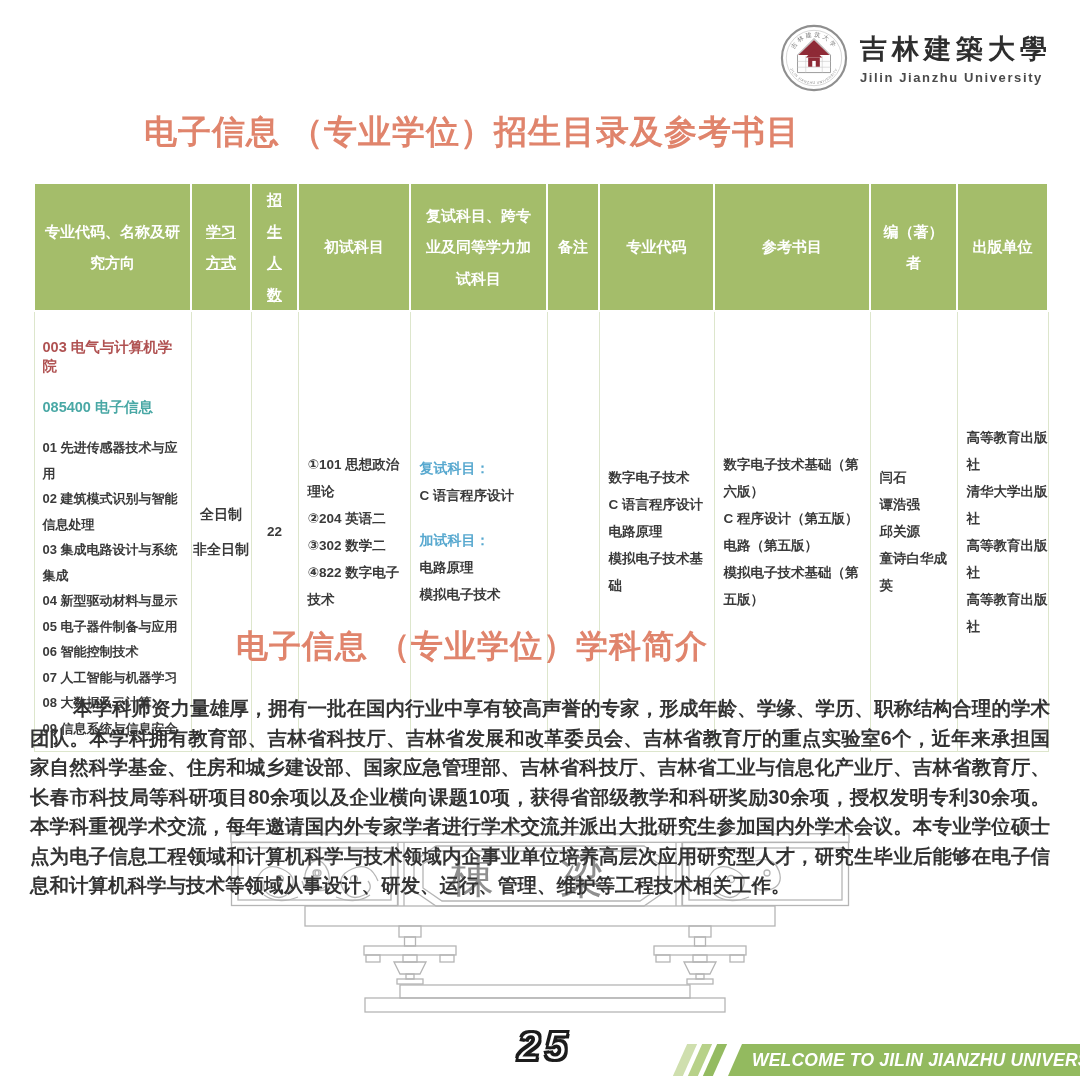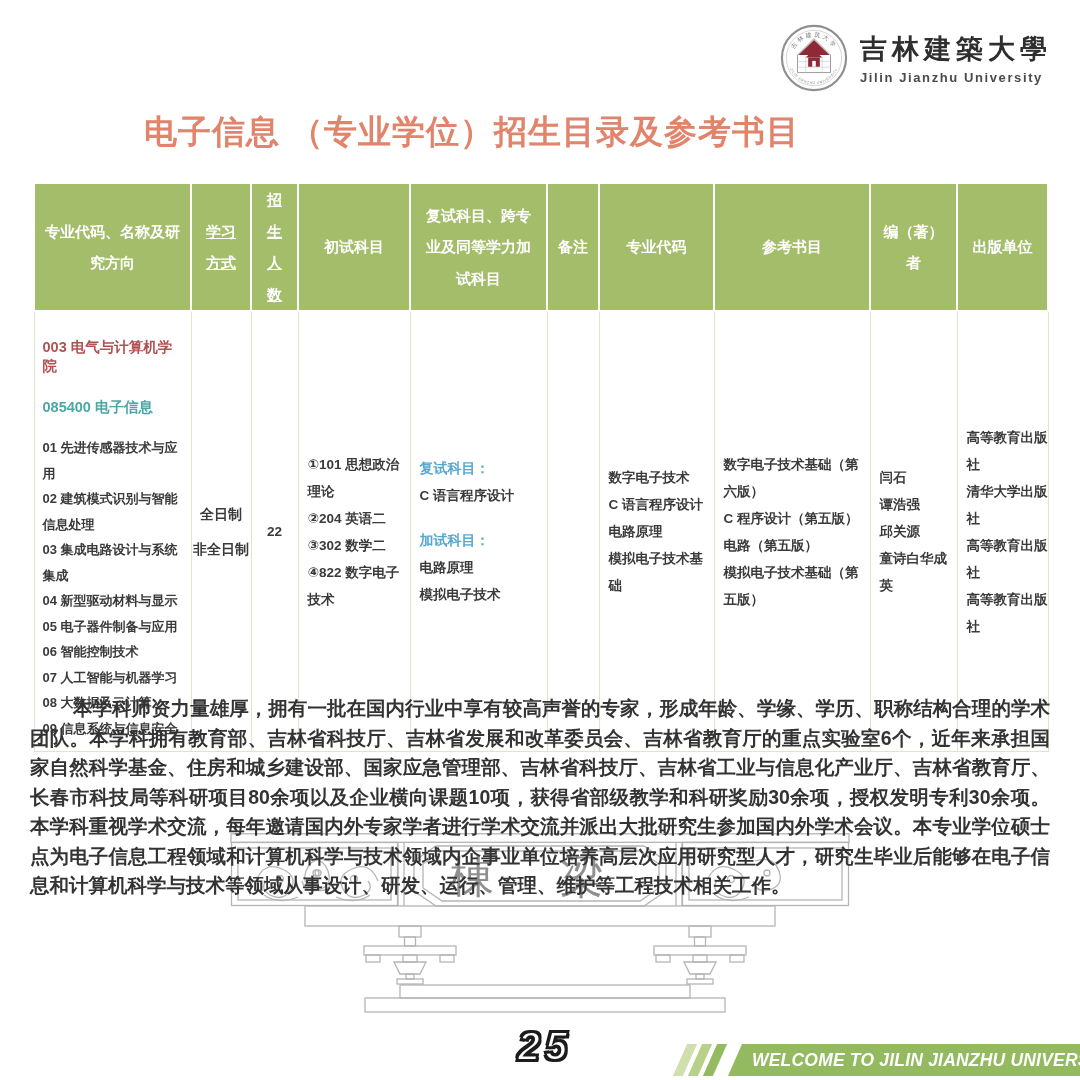--- a/index.html
+++ b/index.html
@@ -179,20 +179,21 @@
             <div class="subj-line">高等教育出版社</div>
             <div class="subj-line">清华大学出版社</div>
             <div class="subj-line">高等教育出版社</div>
             <div class="subj-line">高等教育出版社</div>
           </td>
         </tr>
       </tbody>
     </table>
   </div>
 
+  <div class="main-title title-2">电子信息 （专业学位）学科简介</div>
   <div class="intro">本学科师资力量雄厚，拥有一批在国内行业中享有较高声誉的专家，形成年龄、学缘、学历、职称结构合理的学术团队。本学科拥有教育部、吉林省科技厅、吉林省发展和改革委员会、吉林省教育厅的重点实验室6个，近年来承担国家自然科学基金、住房和城乡建设部、国家应急管理部、吉林省科技厅、吉林省工业与信息化产业厅、吉林省教育厅、长春市科技局等科研项目80余项以及企业横向课题10项，获得省部级教学和科研奖励30余项，授权发明专利30余项。本学科重视学术交流，每年邀请国内外专家学者进行学术交流并派出大批研究生参加国内外学术会议。本专业学位硕士点为电子信息工程领域和计算机科学与技术领域内企事业单位培养高层次应用研究型人才，研究生毕业后能够在电子信息和计算机科学与技术等领域从事设计、研发、运行、管理、维护等工程技术相关工作。</div>
 
   <svg class="monument" width="620" height="180" viewBox="0 0 620 180" fill="none" stroke="#b5b5b5" stroke-width="1.3">
     <defs>
       <g id="scroll-motif">
         <path d="M12,32 q8,-20 26,-12 q16,7 9,20 q-7,13 -21,6 q-10,-6 -4,-14"></path>
         <path d="M60,12 q18,-6 24,10 q5,15 -10,19 q-13,3 -16,-9"></path>
         <circle cx="36" cy="30" r="3.5"></circle>
         <circle cx="72" cy="24" r="3"></circle>
         <path d="M20,46 q14,10 34,2"></path>

